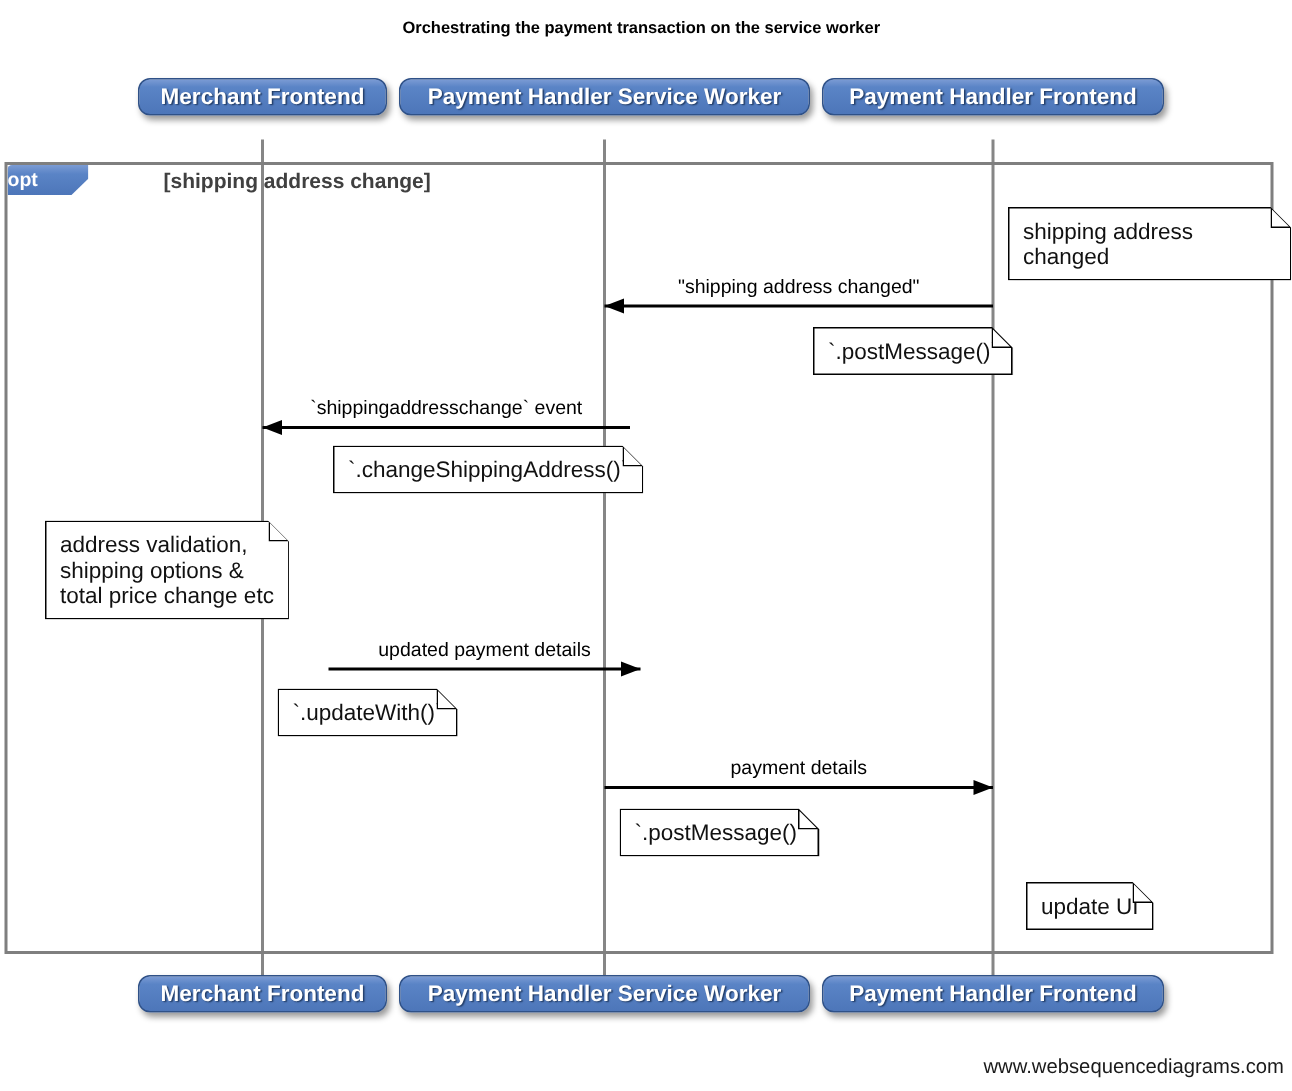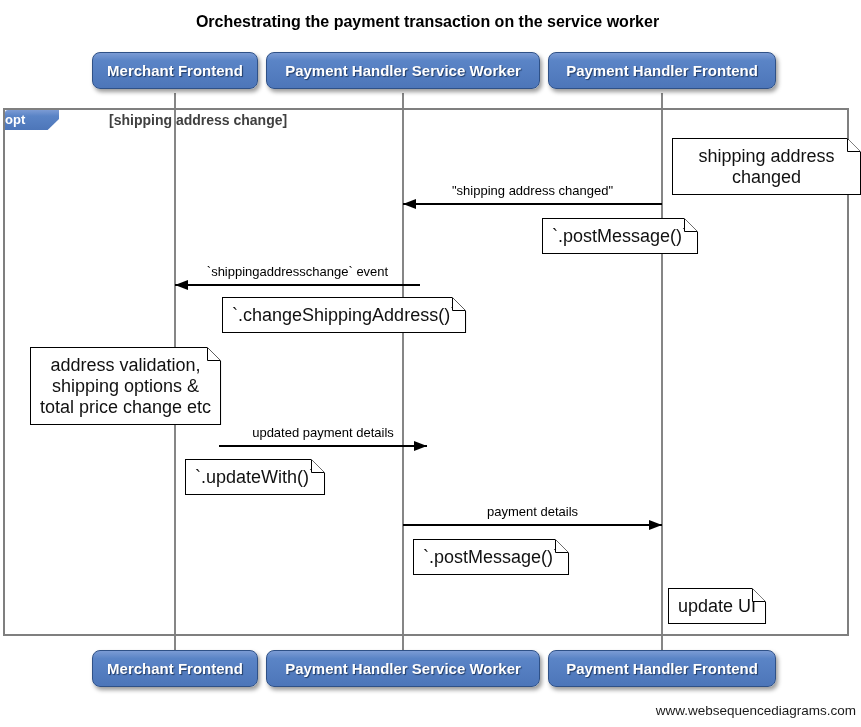--- a/index.html
+++ b/index.html
@@ -12,35 +12,35 @@
     color: #000;
     overflow: hidden;
   }
 
   
   .diagram-title {
     position: absolute;
     left: 0; top: 13px;
     width: 855px;
     text-align: center;
-    font-size: 16px;
+    font-size: 11px;
     font-weight: bold;
     color: #000;
   }
   .footer-credit {
     position: absolute;
     right: 5px; top: 703px;
     font-size: 13.5px;
     color: #1a1a1a;
   }
 
   
   .actor {
     position: absolute;
-    height: 37px;
+    height: 25px;
     border: 1px solid #2f5187;
     border-radius: 8px;
     background: linear-gradient(180deg, #7b9bd4 0%, #5a84c6 22%, #4d76b9 100%);
     box-shadow: 2px 3px 4px rgba(0,0,0,0.40);
     display: flex;
     align-items: center;
     justify-content: center;
     box-sizing: border-box;
     z-index: 6;
   }
@@ -124,28 +124,27 @@
     border-bottom: 5px solid transparent;
     border-left: 13px solid #000;
   }
 
   
   .note {
     position: absolute;
     background: #ffffff;
     border: 1px solid #000;
     padding: 7px 9px 6px 9px;
-    font-size: 18px;
+    font-size: 15px;
     color: #111;
     white-space: nowrap;
     clip-path: polygon(0 0, calc(100% - 14px) 0, 100% 14px, 100% 100%, 0 100%);
     filter: drop-shadow(3px 3px 2px rgba(0,0,0,0.50));
     z-index: 5;
     box-sizing: border-box;
-    text-align: center;
   }
   .note-text { white-space: pre-line; }
   .note-fold { position: absolute; top: -1px; right: -1px; }
 </style>
 </head>
 <body>
 
 <div id="canvas">
 
   <div class="diagram-title">Orchestrating the payment transaction on the service worker</div>
@@ -230,21 +229,21 @@
       </svg>
   </div>
 
   <div class="note" style="left:413px; top:539px;">
     <span class="note-text">`.postMessage()`</span>
     <svg class="note-fold" width="14" height="14">
         <path d="M0.5 0.5 L13.5 13.5 L0.5 13.5 Z" fill="#ffffff" stroke="#000000" stroke-width="1"></path>
       </svg>
   </div>
 
-  <div class="note" style="left:668px; top:588px;">
+  <div class="note" style="left:684px; top:588px;">
     <span class="note-text">update UI</span>
     <svg class="note-fold" width="14" height="14">
         <path d="M0.5 0.5 L13.5 13.5 L0.5 13.5 Z" fill="#ffffff" stroke="#000000" stroke-width="1"></path>
       </svg>
   </div>
 
   <div class="actor" style="left:92px; top:650px; width:166px;">
     <span class="actor-label">Merchant Frontend</span>
   </div>
   <div class="actor" style="left:266px; top:650px; width:274px;">

